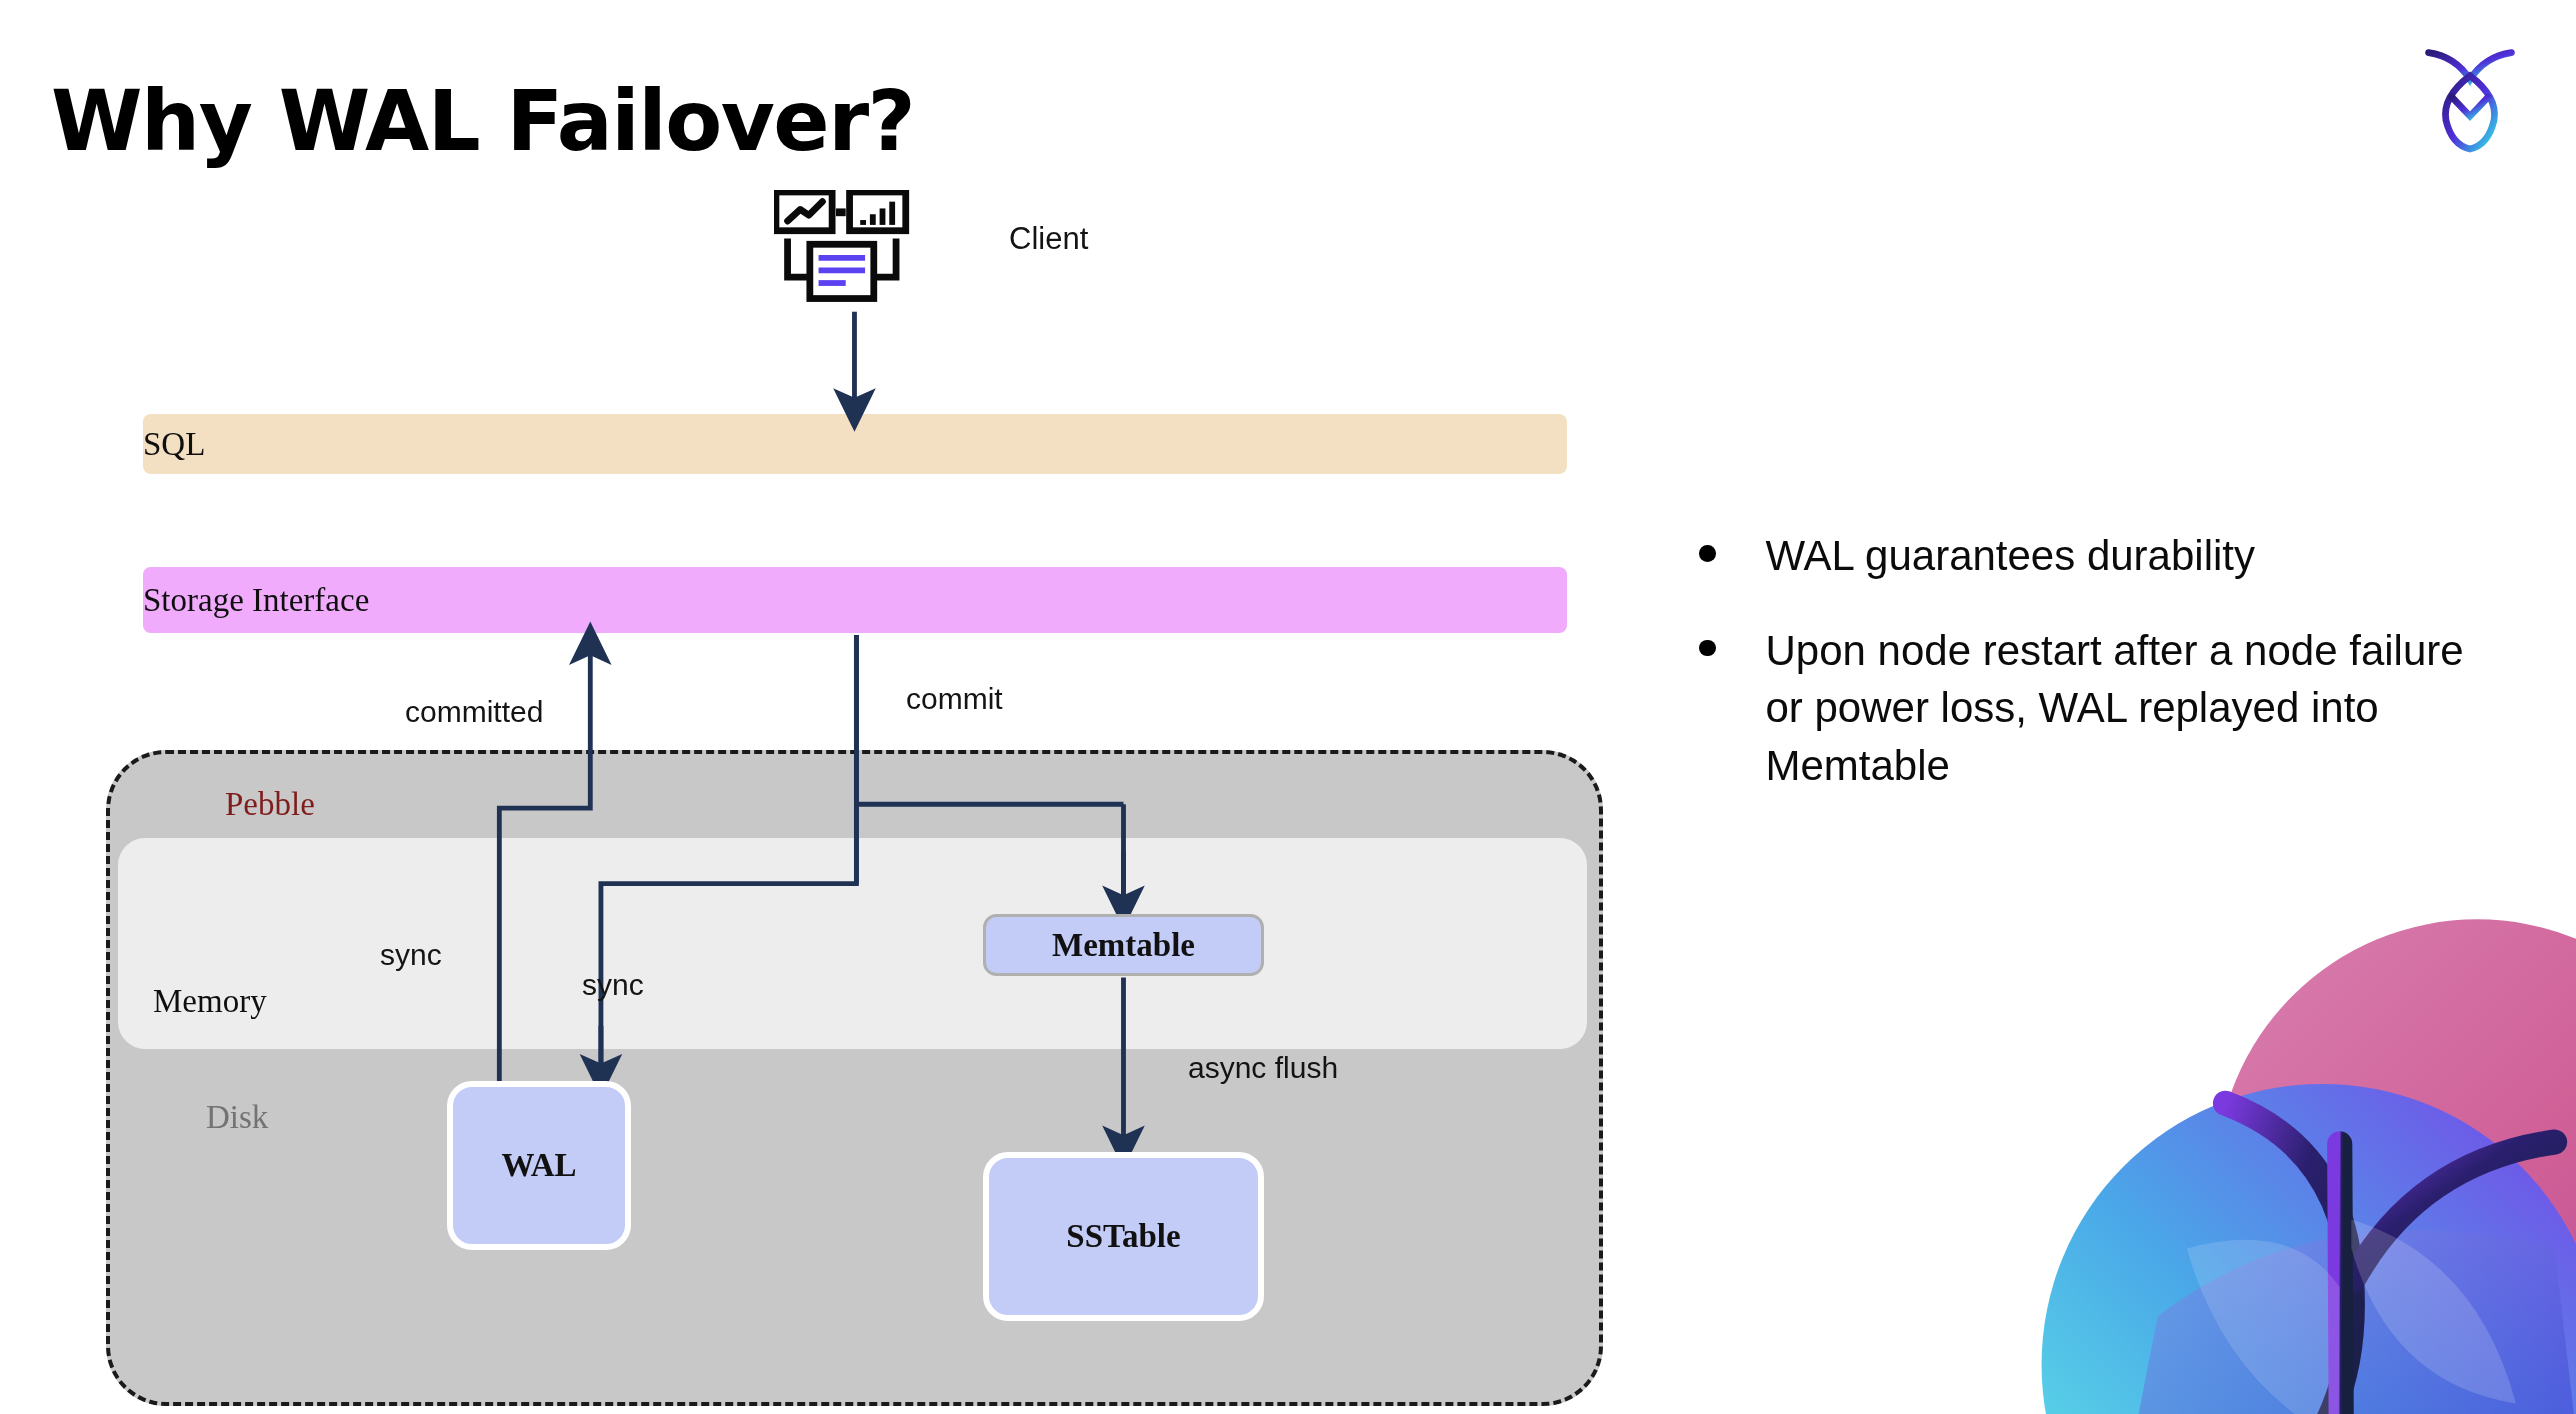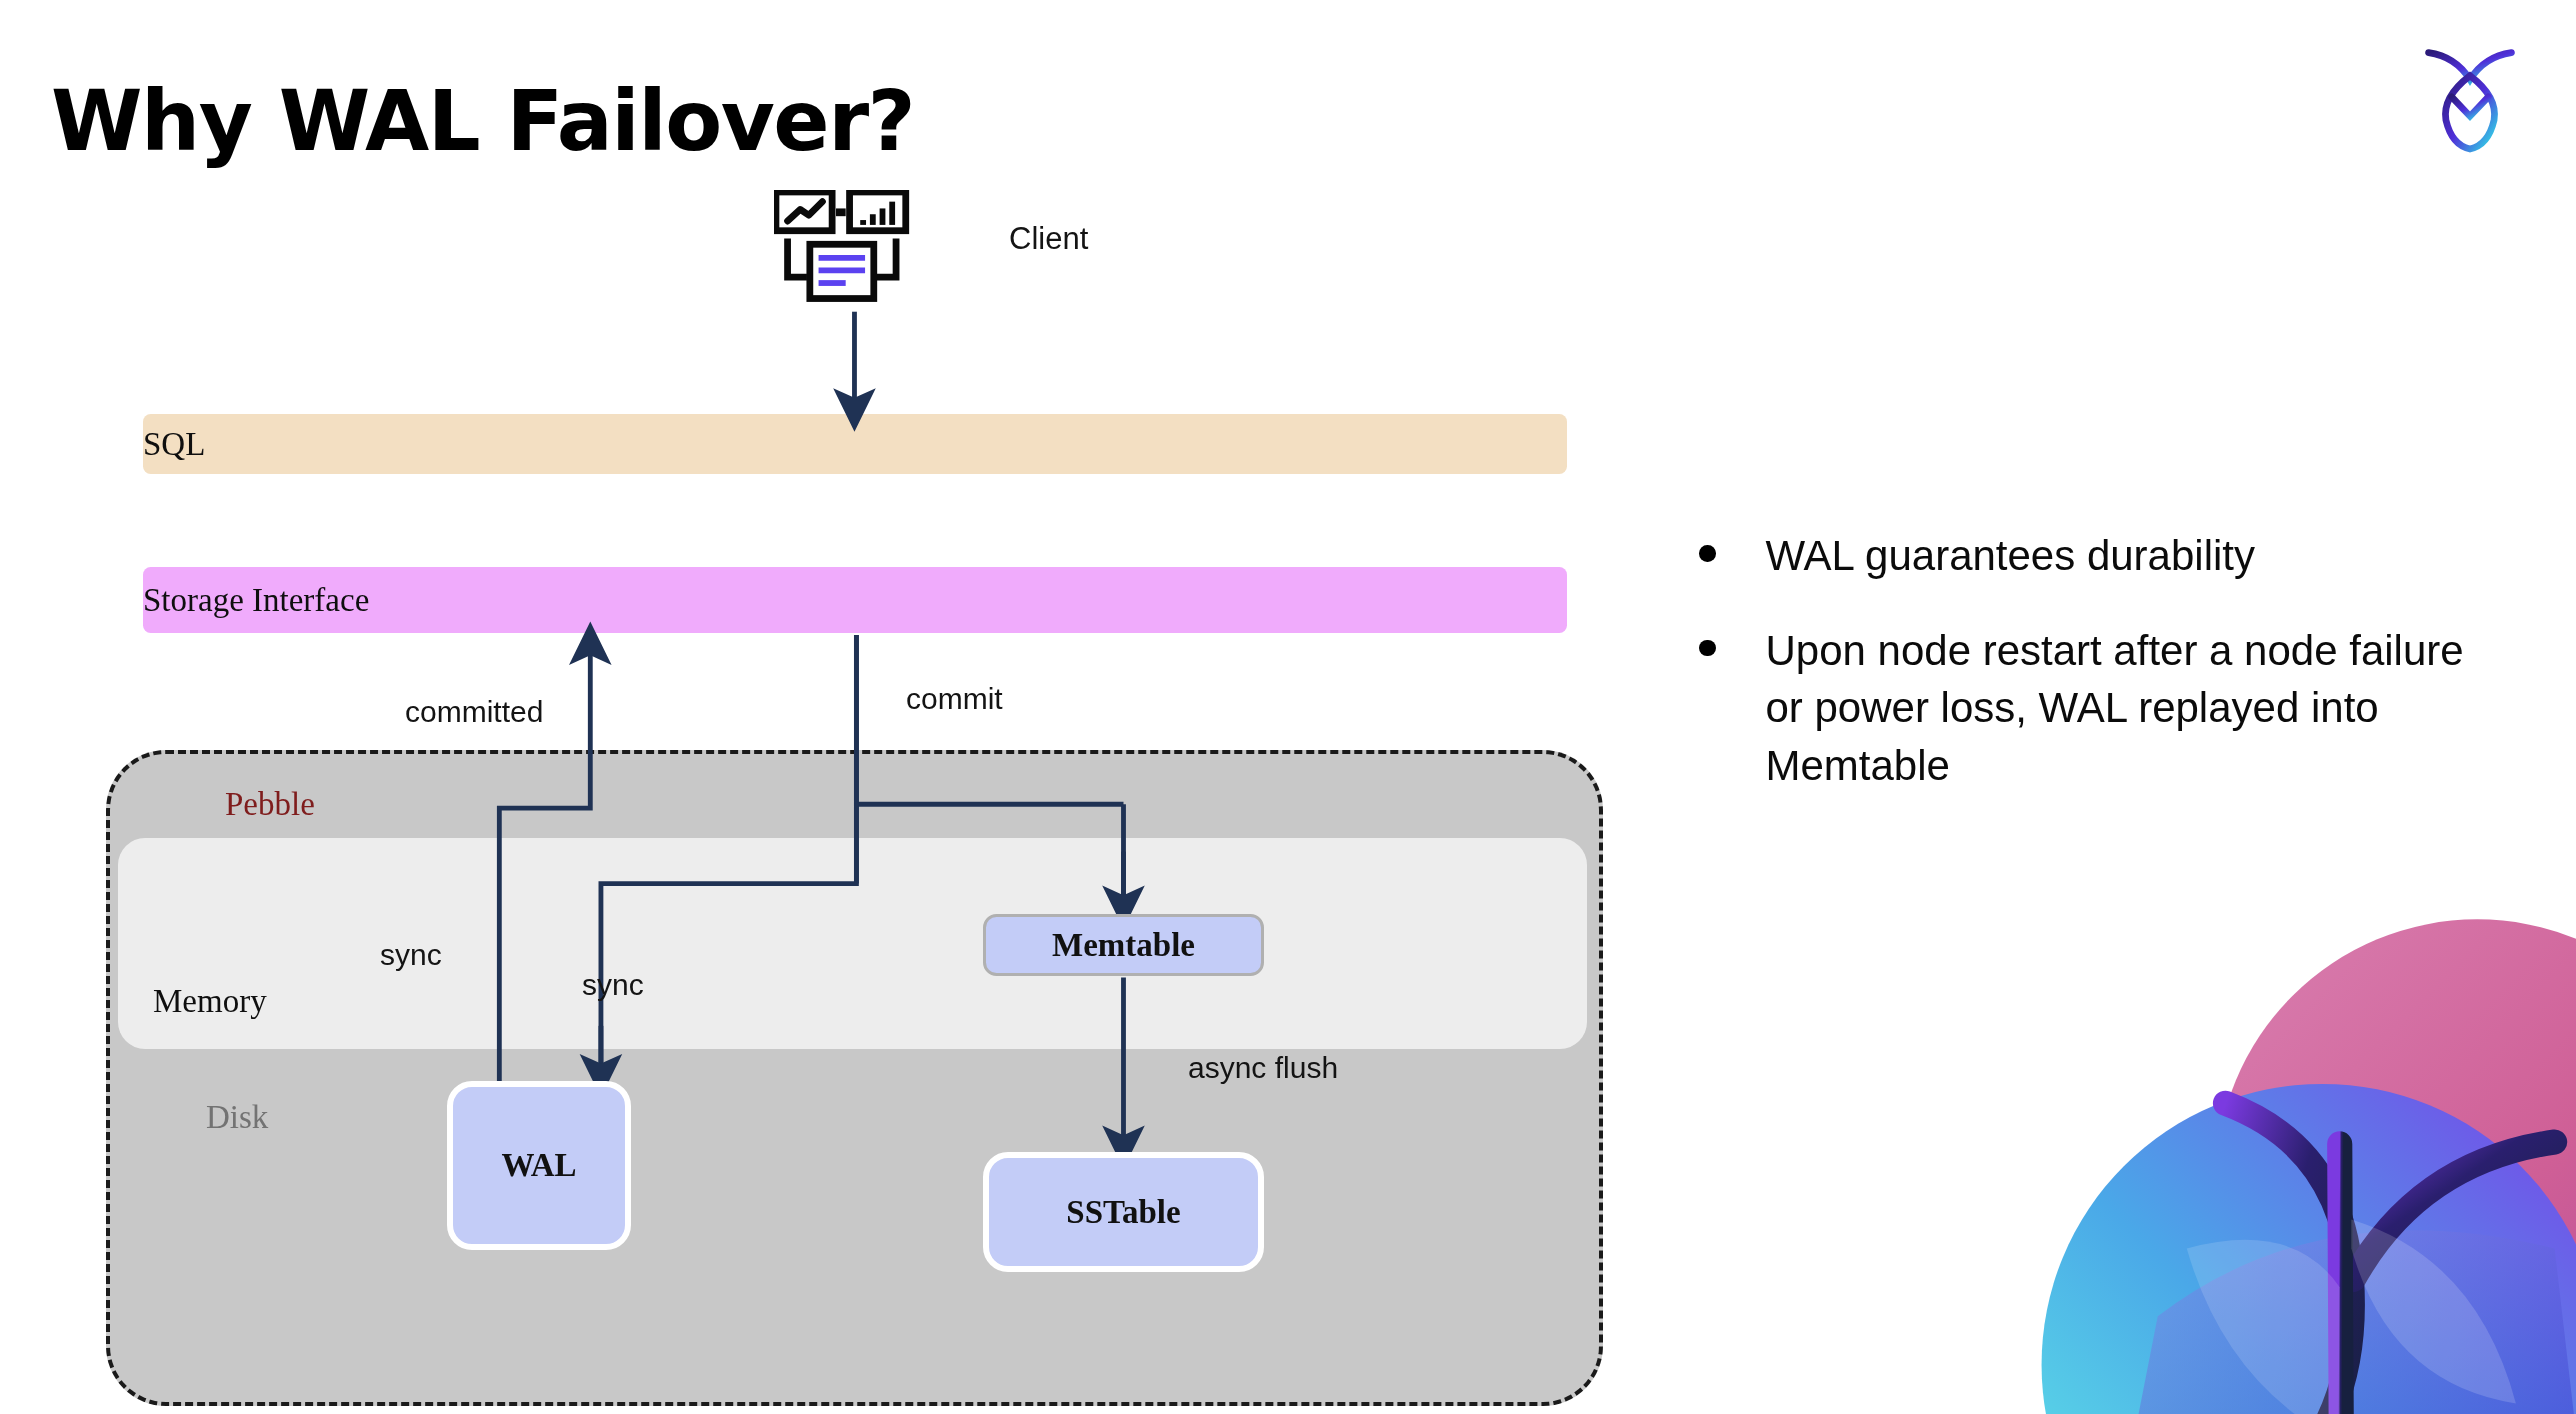--- a/index.html
+++ b/index.html
@@ -96,21 +96,21 @@
   }
   #node-memtable {
     left: 983px; top: 914px; width: 281px; height: 62px;
     border: 3.9px solid #b0b0b0; border-radius: 13.5px; font-size: 33px;
   }
   #node-wal {
     left: 447px; top: 1081px; width: 184px; height: 169px;
     border: 6.8px solid #ffffff; border-radius: 25px; font-size: 33px;
   }
   #node-sstable {
-    left: 983px; top: 1152px; width: 281px; height: 120px;
+    left: 983px; top: 1152px; width: 281px; height: 169px;
     border: 6.8px solid #ffffff; border-radius: 25px; font-size: 33px;
   }
 
   
   .edge-label {
     position: absolute;
     font-size: 30px;
     color: #141414;
     white-space: nowrap;
   }

